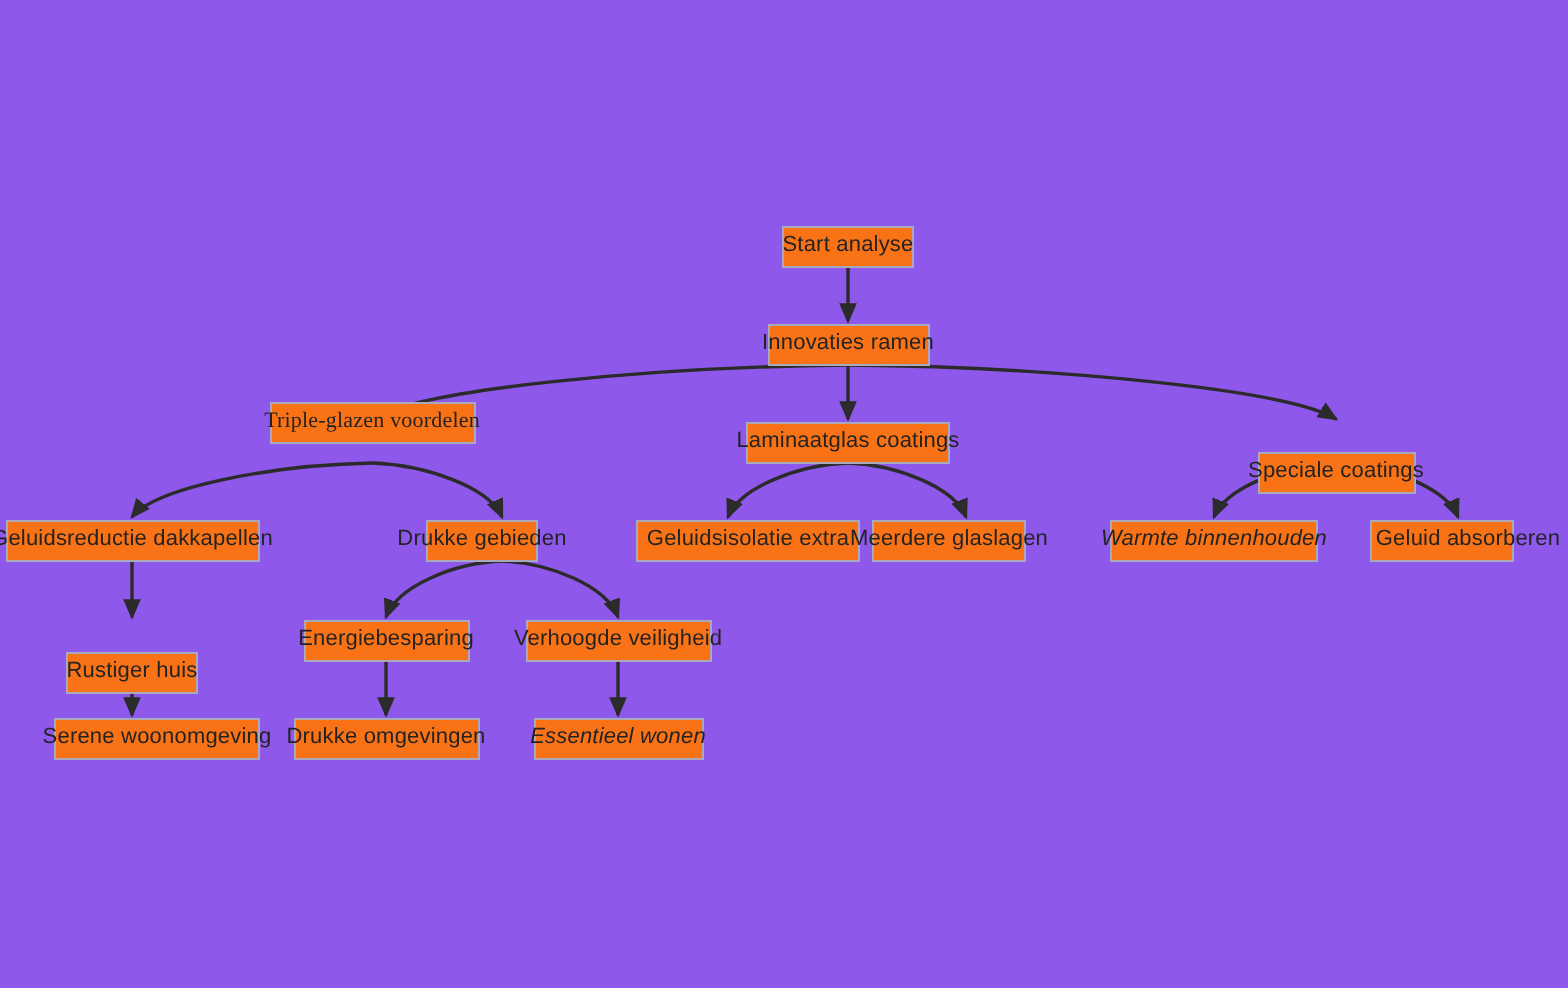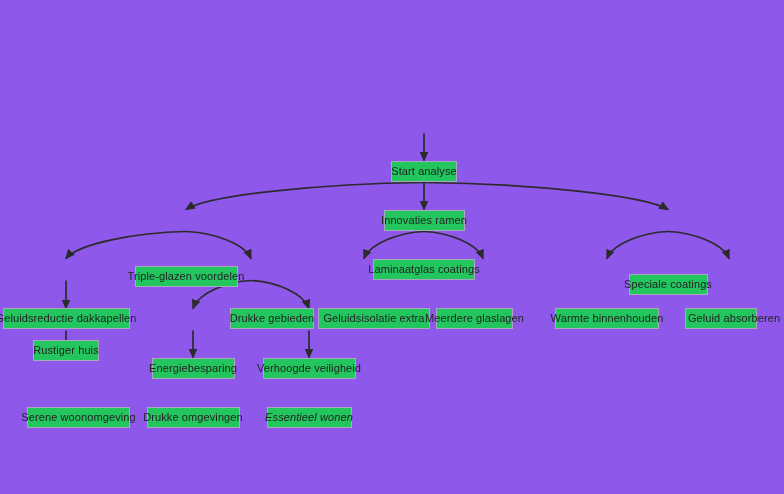--- a/index.html
+++ b/index.html
@@ -22,34 +22,33 @@
     position: absolute;
     left: 0;
     top: 0;
     width: 784px;
     height: 494px;
     pointer-events: none;
   }
   .node {
     position: absolute;
     box-sizing: border-box;
-    background: #22c55e;
+    background: #f97316;
     border: 1px solid #a9a9bb;
     color: #232323;
     font-size: 11px;
     line-height: 1;
     letter-spacing: 0.1px;
     display: flex;
     align-items: center;
     justify-content: center;
     white-space: nowrap;
     height: 21px;
     padding: 0 9px;
     box-shadow: 0 0 0 0 rgba(0,0,0,0);
-    margin-top: 48px;
   }
   .node-label {
     display: block;
     transform: translateY(-0.5px);
   }
 </style>
 </head>
 <body>
 
 <div id="canvas">
@@ -78,48 +77,48 @@
         <path d="M309,330.5 L309,357.5" fill="none" stroke="#2b2b2b" stroke-width="1.7" marker-end="url(#arrowhead)"></path>
       </g>
   </svg>
   <div id="node-layer">
       <div class="node" style="left: 391px; top: 112.5px; width: 66px;">
         <span class="node-label">Start analyse</span>
       </div>
       <div class="node" style="left: 383.5px; top: 161.5px; width: 81px;">
         <span class="node-label">Innovaties ramen</span>
       </div>
-      <div class="node" style="left: 134.5px; top: 218px; width: 103px;">
+      <div class="node" style="left: 134.5px; top: 201px; width: 103px; font-family: Liberation Serif, serif;">
         <span class="node-label">Triple-glazen voordelen</span>
       </div>
       <div class="node" style="left: 373px; top: 210.5px; width: 102px;">
         <span class="node-label">Laminaatglas coatings</span>
       </div>
       <div class="node" style="left: 628.5px; top: 226px; width: 79px;">
         <span class="node-label">Speciale coatings</span>
       </div>
       <div class="node" style="left: 2.5px; top: 259.5px; width: 127px;">
         <span class="node-label">Geluidsreductie dakkapellen</span>
       </div>
-      <div class="node" style="left: 230px; top: 259.5px; width: 84px;">
+      <div class="node" style="left: 213px; top: 259.5px; width: 56px;">
         <span class="node-label">Drukke gebieden</span>
       </div>
       <div class="node" style="left: 318px; top: 259.5px; width: 112px;">
         <span class="node-label">Geluidsisolatie extra</span>
       </div>
       <div class="node" style="left: 436px; top: 259.5px; width: 77px;">
         <span class="node-label">Meerdere glaslagen</span>
       </div>
-      <div class="node" style="left: 555px; top: 259.5px; width: 104px;">
+      <div class="node" style="left: 555px; top: 259.5px; width: 104px; font-style: italic;">
         <span class="node-label">Warmte binnenhouden</span>
       </div>
       <div class="node" style="left: 685px; top: 259.5px; width: 72px; padding-left: 35px;">
         <span class="node-label">Geluid absorberen</span>
       </div>
-      <div class="node" style="left: 33px; top: 292px; width: 66px; justify-content: center;">
+      <div class="node" style="left: 33px; top: 326px; width: 66px; justify-content: center;">
         <span class="node-label">Rustiger huis</span>
       </div>
       <div class="node" style="left: 151.5px; top: 309.5px; width: 83px;">
         <span class="node-label">Energiebesparing</span>
       </div>
       <div class="node" style="left: 262.5px; top: 309.5px; width: 93px;">
         <span class="node-label">Verhoogde veiligheid</span>
       </div>
       <div class="node" style="left: 27px; top: 358.5px; width: 103px;">
         <span class="node-label">Serene woonomgeving</span>

